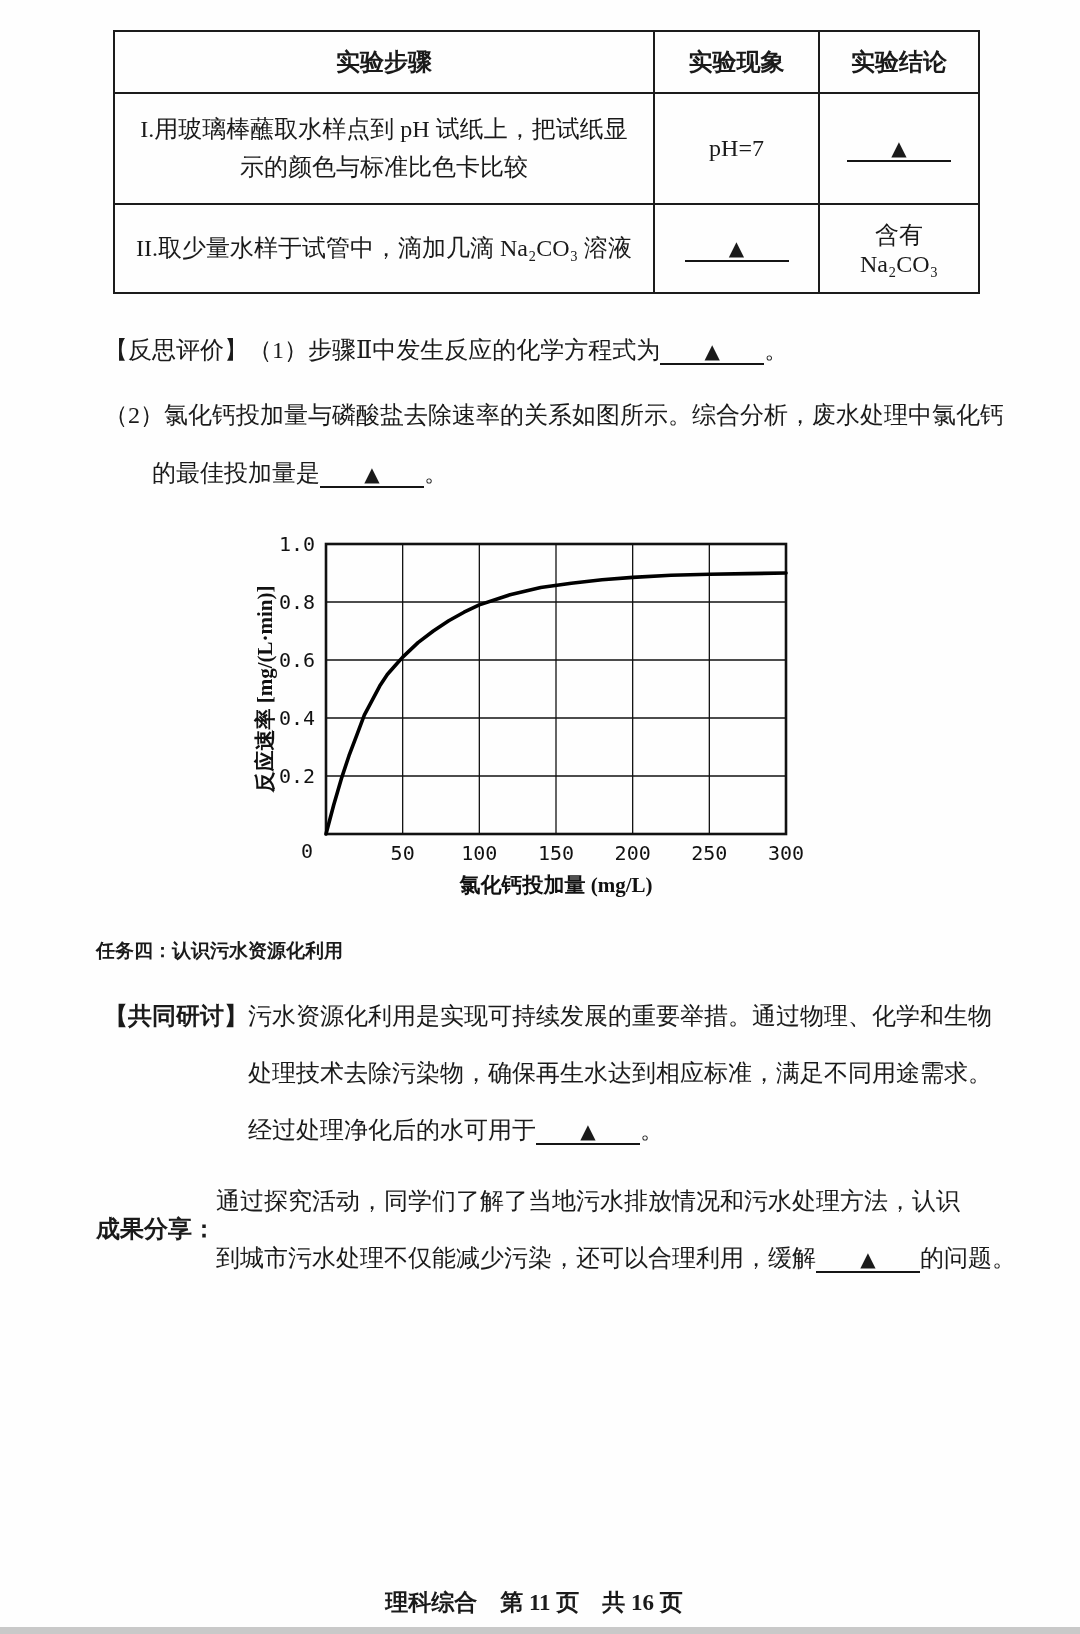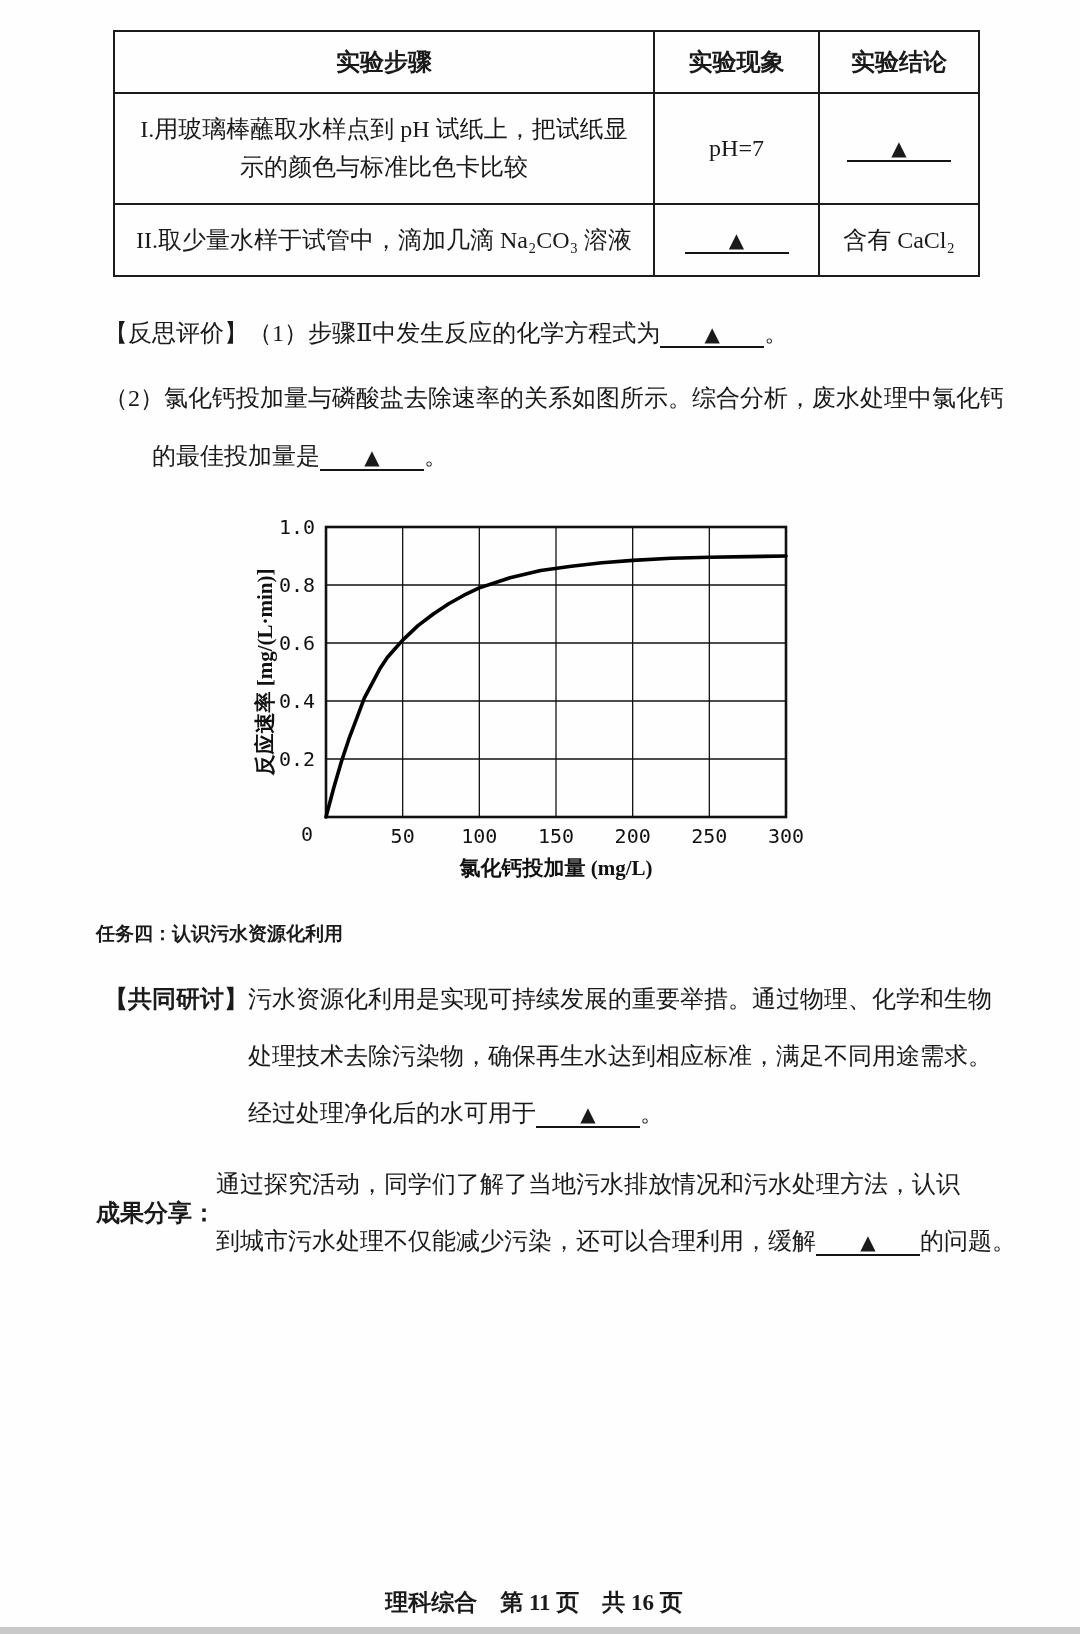--- a/index.html
+++ b/index.html
@@ -91,21 +91,21 @@
         <td>pH=7</td>
         <td>
           <span class="blank"><span class="tri">▲</span></span>
         </td>
       </tr>
       <tr>
         <td class="step">II.取少量水样于试管中，滴加几滴 Na₂CO₃ 溶液</td>
         <td>
           <span class="blank"><span class="tri">▲</span></span>
         </td>
-        <td>含有 CaCl₂</td>
+        <td>含有 Na₂CO₃</td>
       </tr>
     </tbody>
   </table>
 
   <div class="para reflection">
     <span>【反思评价】</span><span>（1）步骤Ⅱ中发生反应的化学方程式为</span><span class="blank"><span class="tri">▲</span></span><span>。</span>
   </div>
 
   <div class="para q2">
     <div class="line1">（2）氯化钙投加量与磷酸盐去除速率的关系如图所示。综合分析，废水处理中氯化钙</div>

